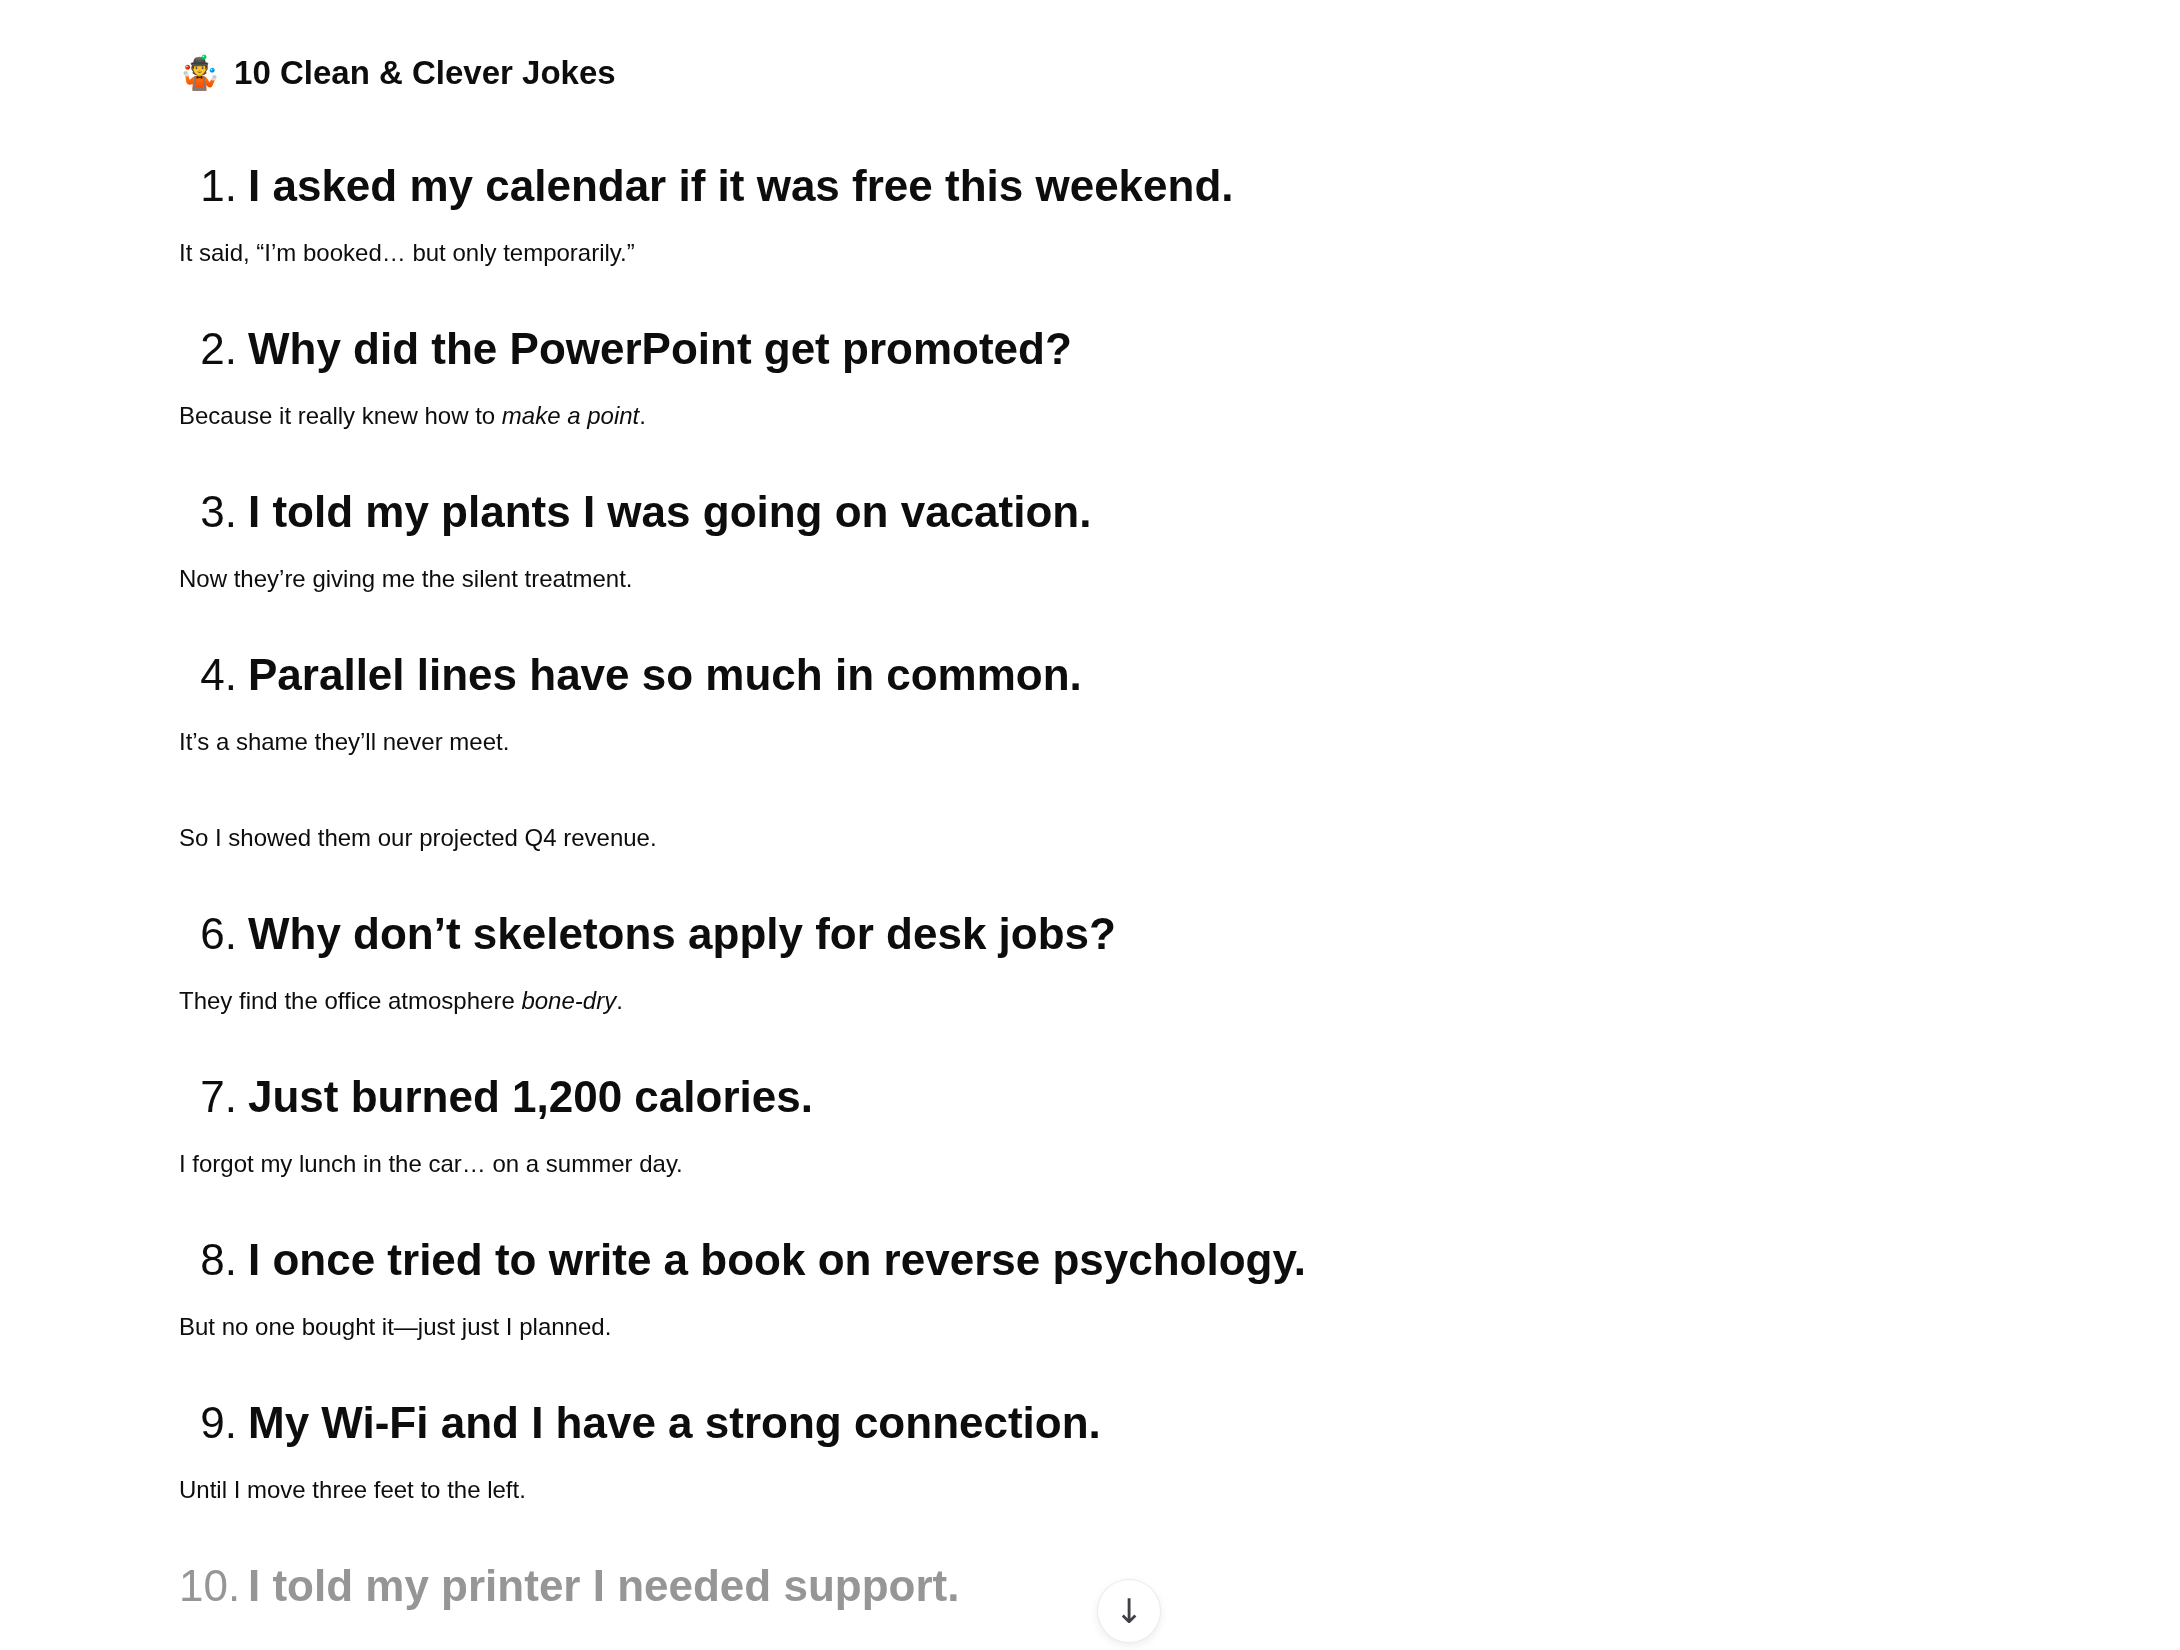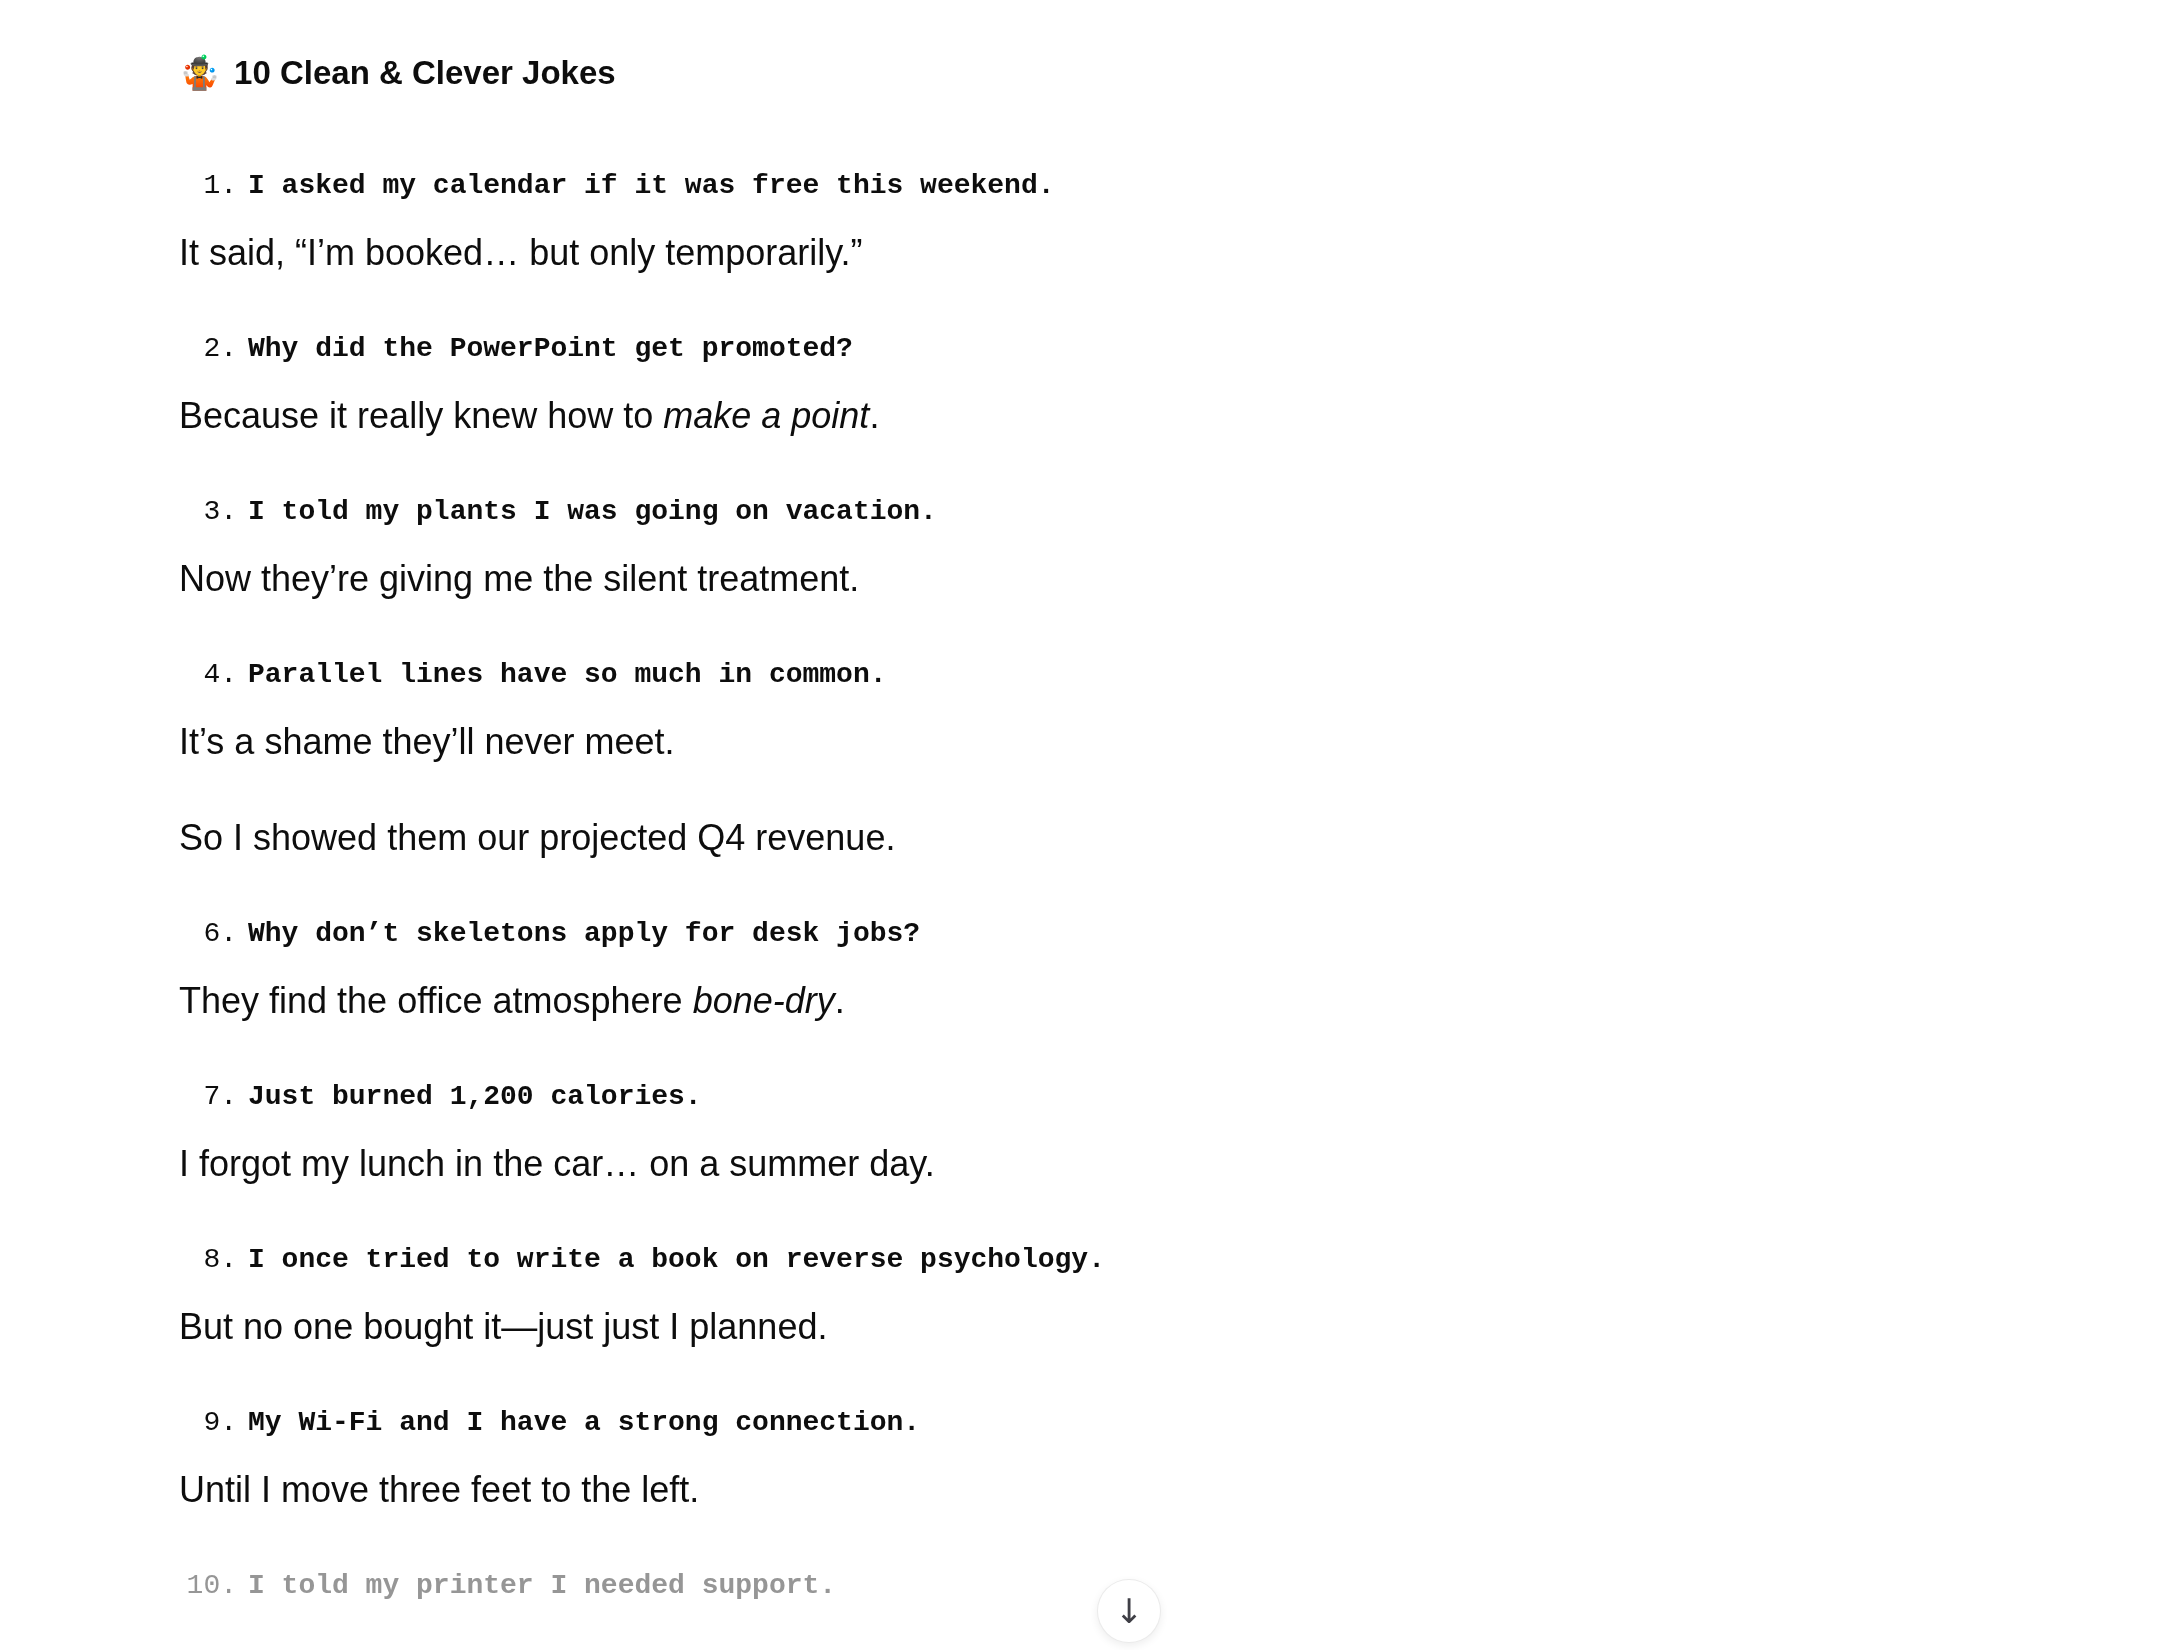--- a/index.html
+++ b/index.html
@@ -33,39 +33,38 @@
     white-space:nowrap;
   }
   .title .emoji{
     margin-right:14px;
     font-weight:400;
   }
   .joke{
     margin-bottom:48px;
   }
   .setup-line{
-    font-size:28px;
+    font-size:44px;
     line-height:48px;
     margin-bottom:19px;
     white-space:nowrap;
-    font-family:Liberation Mono, monospace;
   }
   .num{
     display:inline-block;
     width:58px;
     margin-right:11px;
     text-align:right;
     font-weight:400;
   }
   .setup{
     font-weight:700;
   }
   .punchline{
     margin:0;
-    font-size:36px;
+    font-size:24px;
     line-height:48px;
     white-space:nowrap;
   }
   .punchline em{
     font-style:italic;
     text-align:center;
   }
   .joke.faded{
     color:var(--faded);
   }

